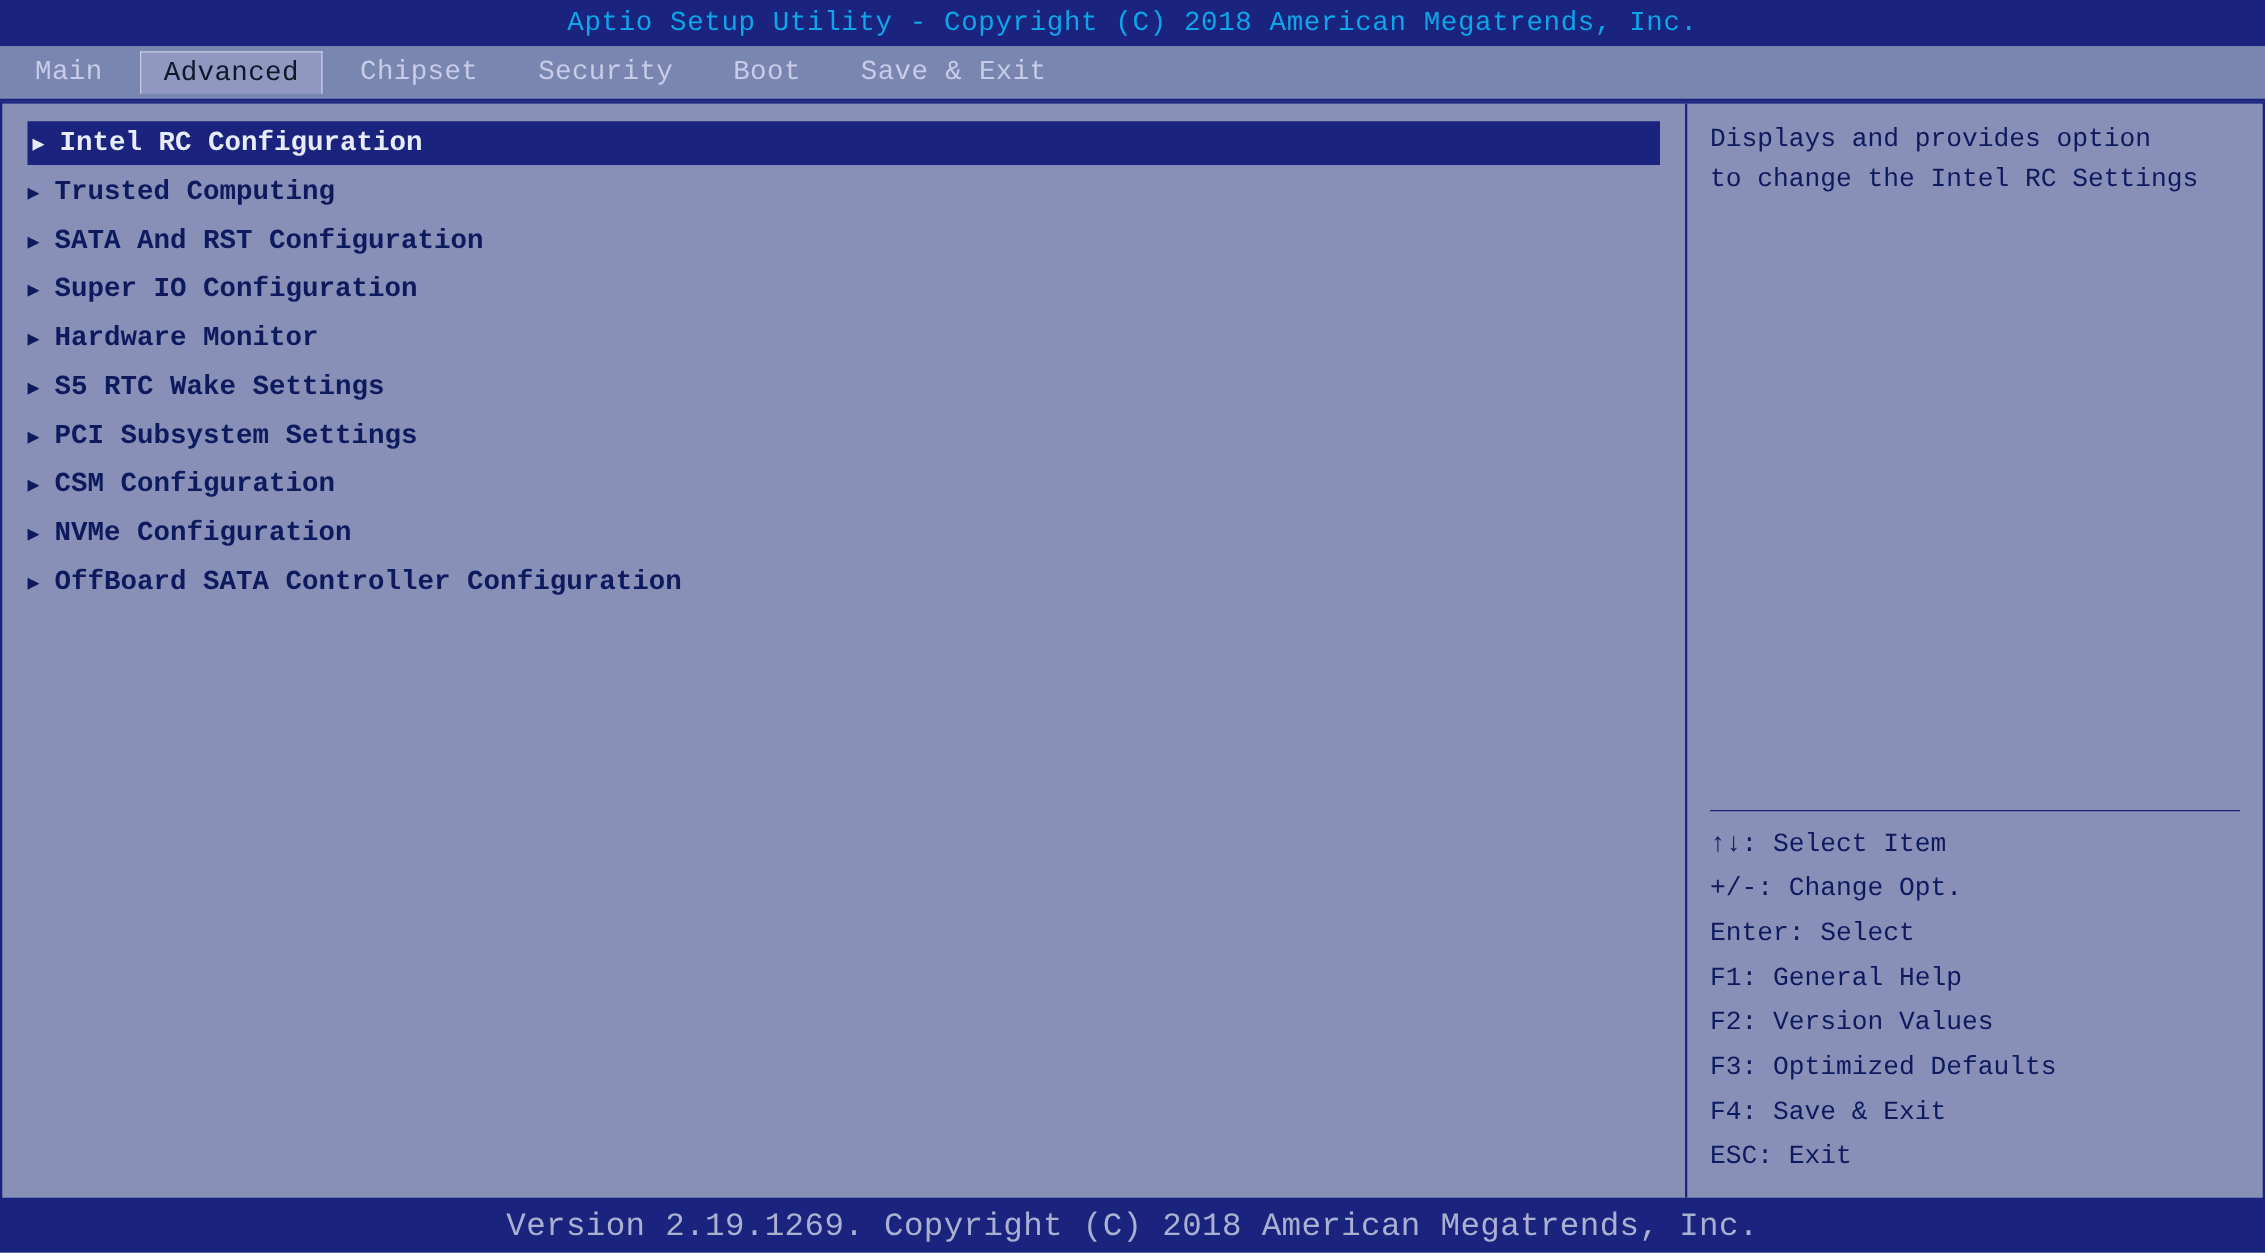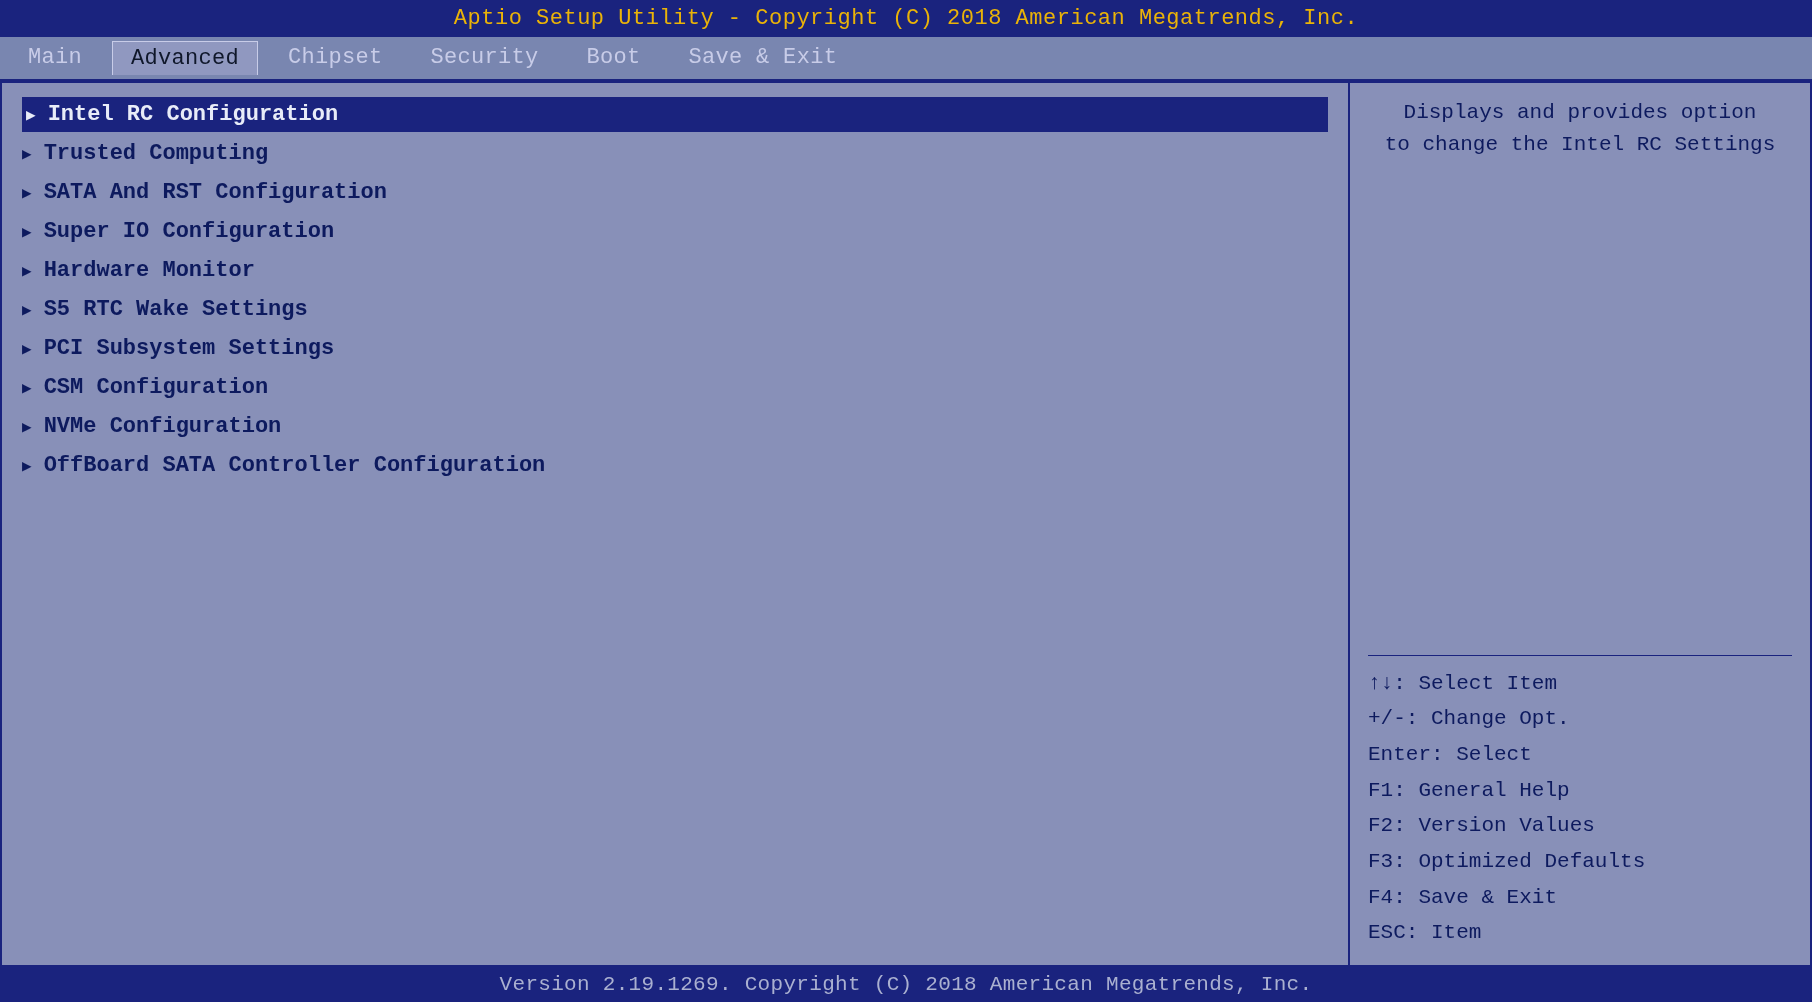--- a/index.html
+++ b/index.html
@@ -22,21 +22,21 @@
       width: 1812px;
       height: 1002px;
       background-color: #7986b0;
       display: flex;
       flex-direction: column;
     }
 
     
     .title-bar {
       background-color: #1a237e;
-      color: #eab308;
+      color: #0ea5e9;
       text-align: center;
       padding: 6px 0;
       font-size: 22px;
       letter-spacing: 0.5px;
     }
 
     
     .nav-bar {
       background-color: #7986b0;
       display: flex;
@@ -116,42 +116,41 @@
       padding: 14px 18px;
       display: flex;
       flex-direction: column;
     }
 
     .help-text {
       color: #0d1a5e;
       font-size: 21px;
       line-height: 1.5;
       flex: 1;
-      text-align: center;
     }
 
     .divider {
       border: none;
       border-top: 1px solid #1a237e;
       margin: 10px 0;
     }
 
     .key-help {
       color: #0d1a5e;
       font-size: 21px;
       line-height: 1.7;
     }
 
     
     .footer {
       background-color: #1a237e;
       color: #aab0d0;
       text-align: center;
       padding: 6px 0;
-      font-size: 21px;
+      font-size: 26px;
       letter-spacing: 0.3px;
     }
   </style>
 </head>
 <body>
 
 <div class="screen">
 
   <div class="title-bar">
     <span>Aptio Setup Utility - Copyright (C) 2018 American Megatrends, Inc.</span>
@@ -222,21 +221,21 @@
       <hr class="divider">
       <div class="key-help">
 
           <div>↑↓: Select Item</div>
           <div>+/-: Change Opt.</div>
           <div>Enter: Select</div>
           <div>F1: General Help</div>
           <div>F2: Version Values</div>
           <div>F3: Optimized Defaults</div>
           <div>F4: Save &amp; Exit</div>
-          <div>ESC: Item</div>
+          <div>ESC: Exit</div>
         </div>
     </div>
 
   </div>
 
   <div class="footer">
     <span>Version 2.19.1269. Copyright (C) 2018 American Megatrends, Inc.</span>
   </div>
 
 </div>

